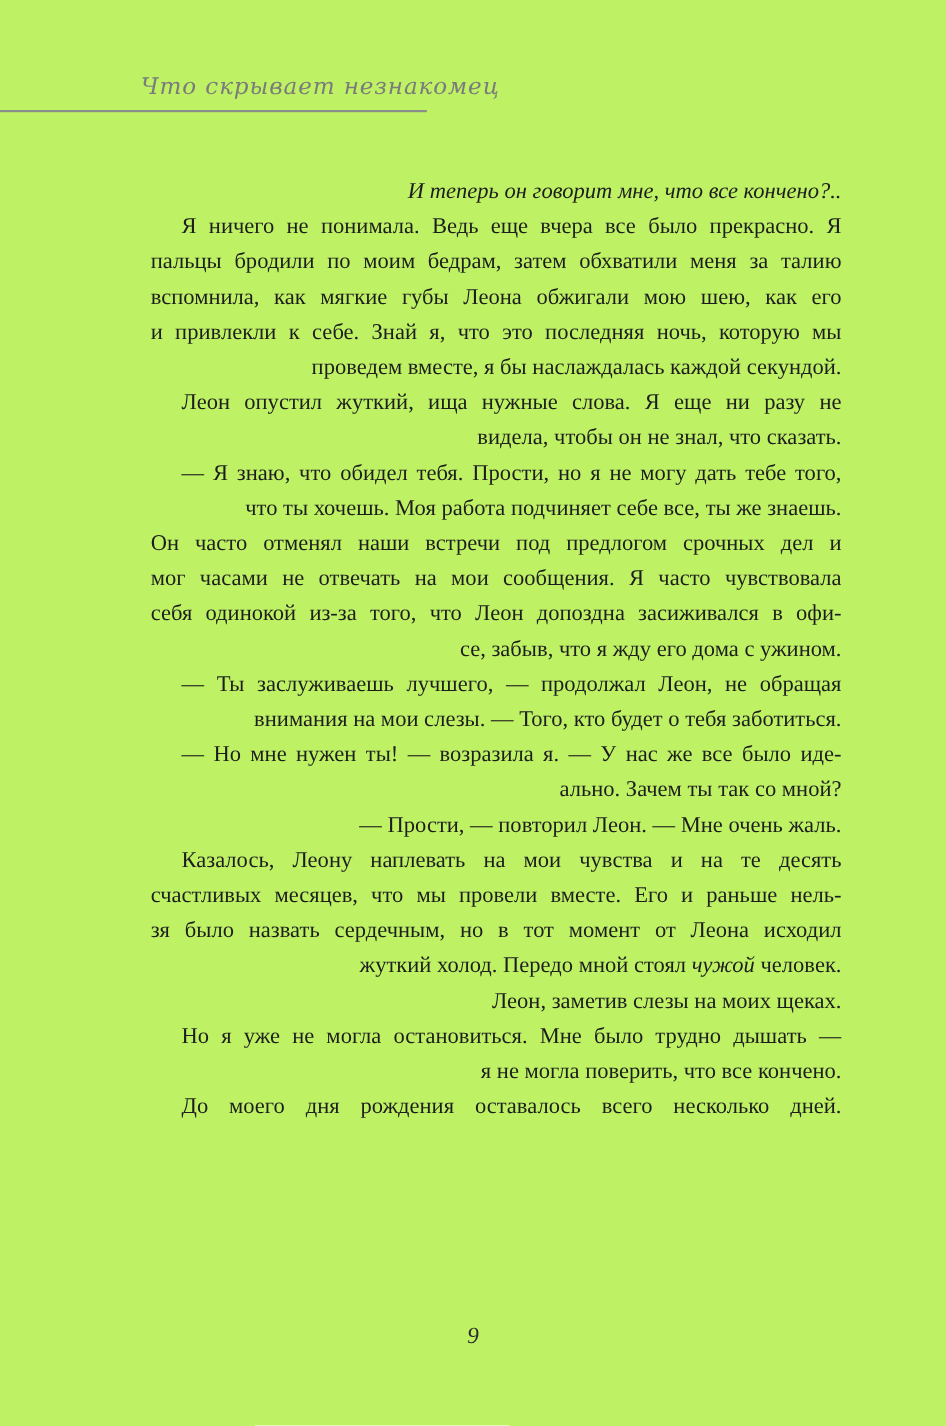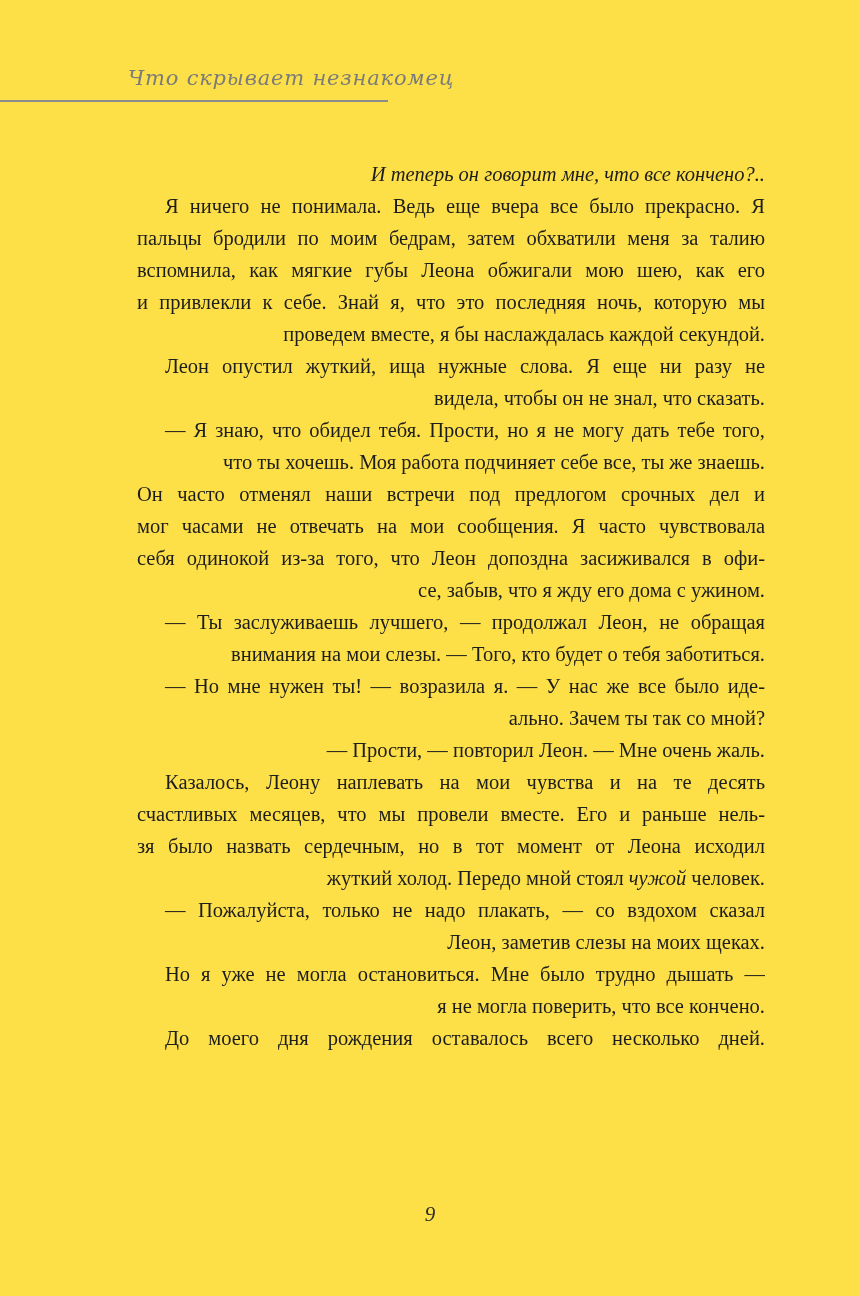--- a/index.html
+++ b/index.html
@@ -1,20 +1,20 @@
 <!DOCTYPE html>
 <html><head>
 <meta charset="utf-8">
 <style>
   html, body { margin: 0; padding: 0; background: #ffffff; }
   .page {
     position: relative;
     width: 860px;
     height: 1296px;
-    background: #fde047;
+    background: #bef264;
     font-family: "Liberation Serif", serif;
     overflow: hidden;
   }
   .running-title {
     position: absolute;
     left: 128px;
     top: 66px;
     width: 264px;
     text-align: center;
     font-family: "DejaVu Serif", serif;
@@ -109,21 +109,20 @@
       <div class="paragraph">
         <div class="line first-line"><span>— Прости, — повторил Леон. — Мне очень жаль.</span></div>
       </div>
       <div class="paragraph">
         <div class="line first-line stretch"><span>Казалось, Леону наплевать на мои чувства и на те десять</span></div>
         <div class="line stretch"><span>счастливых месяцев, что мы провели вместе. Его и раньше нель-</span></div>
         <div class="line stretch"><span>зя было назвать сердечным, но в тот момент от Леона исходил</span></div>
         <div class="line"><span class="">жуткий холод. Передо мной стоял </span><span class="italic">чужой</span><span class=""> человек.</span></div>
       </div>
       <div class="paragraph">
-        <div class="line first-line stretch"><span>— Пожалуйста, только не надо плакать, — со вздохом сказал</span></div>
         <div class="line"><span>Леон, заметив слезы на моих щеках.</span></div>
       </div>
       <div class="paragraph">
         <div class="line first-line stretch"><span>Но я уже не могла остановиться. Мне было трудно дышать —</span></div>
         <div class="line"><span>я не могла поверить, что все кончено.</span></div>
       </div>
       <div class="paragraph">
         <div class="line first-line stretch"><span>До моего дня рождения оставалось всего несколько дней.</span></div>
       </div>
     </div>

